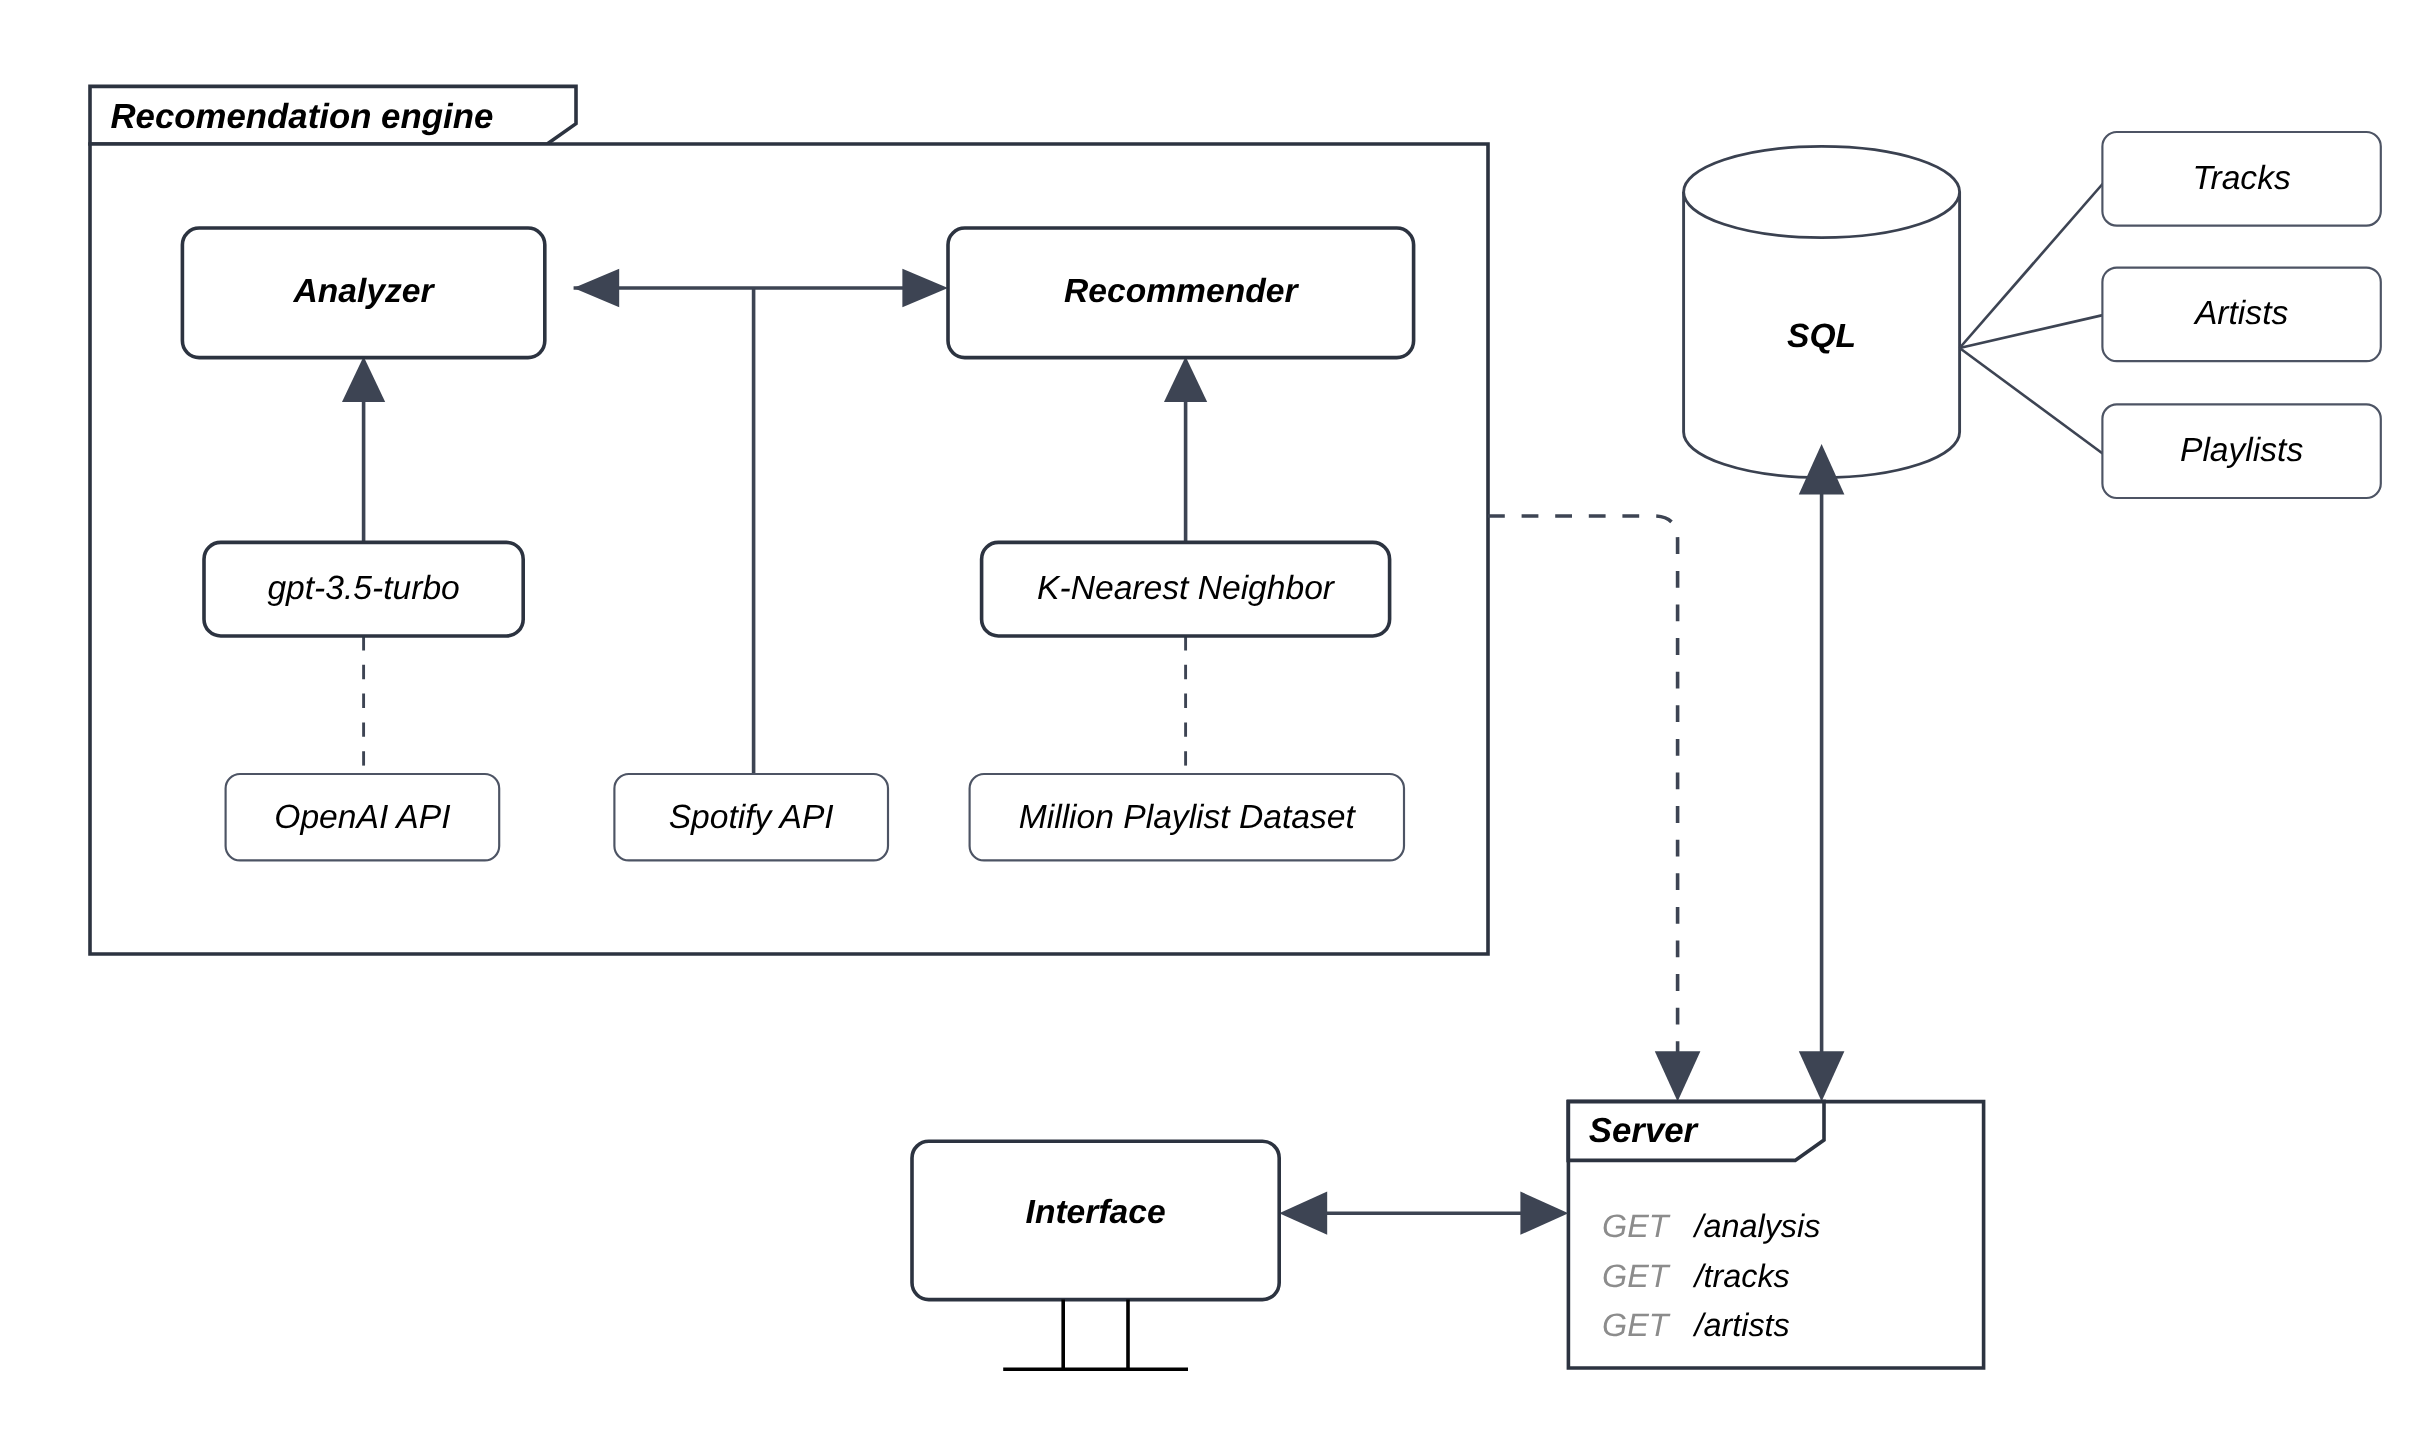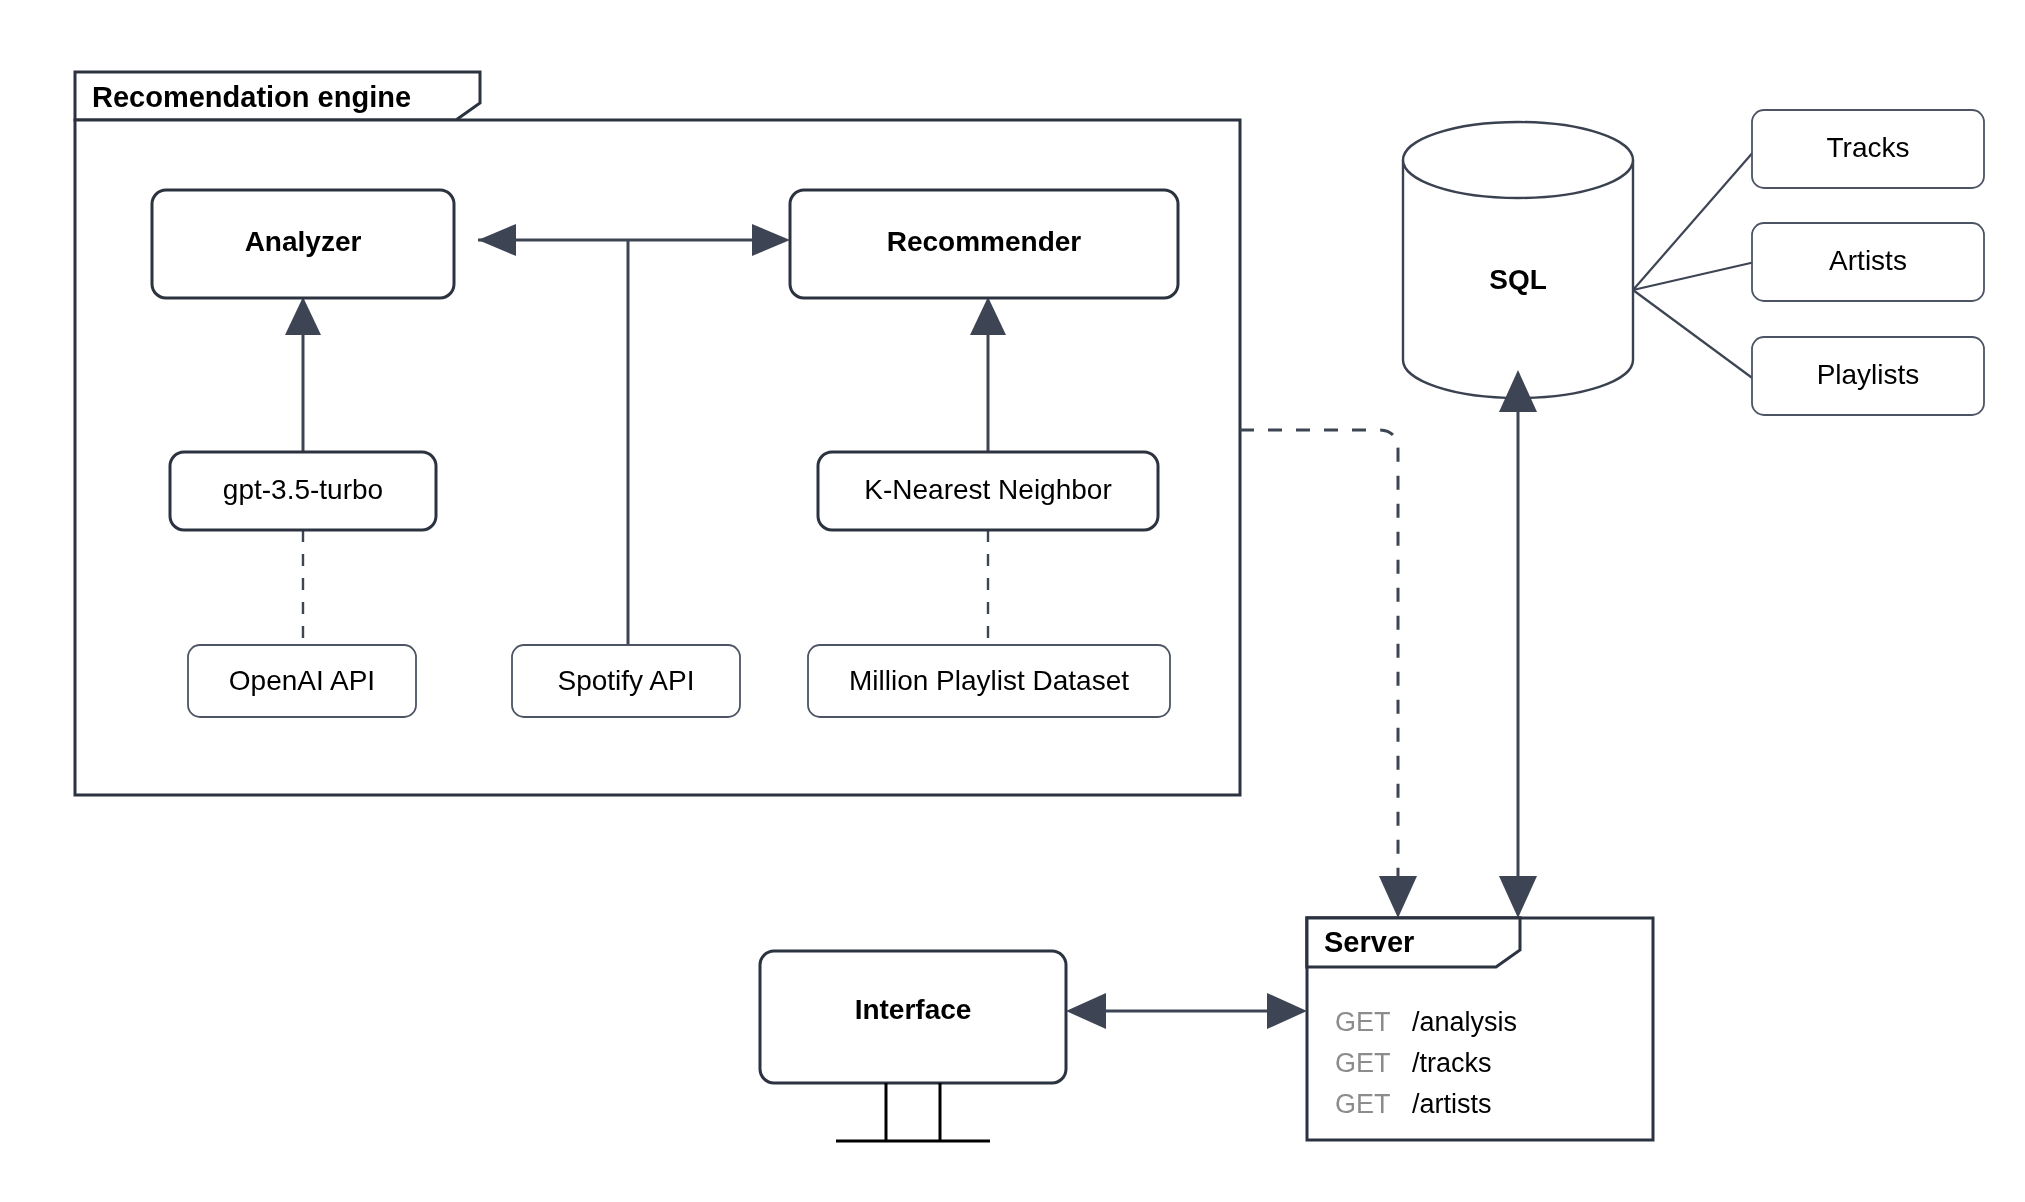--- a/index.html
+++ b/index.html
@@ -11,20 +11,21 @@
   body {
     width: 2025px;
     height: 1202px;
     font-family: "Liberation Sans", sans-serif;
     overflow: hidden;
   }
   #diagram-root {
     position: relative;
     width: 1622px;
     height: 1202px;
+    font-style: italic;
   }
   svg#diagram {
     display: block;
     width: 2025px;
     height: 1202px;
   }
   .shape-stroke-dark {
     fill: #ffffff;
     stroke: #2c3340;
     stroke-width: 3;

